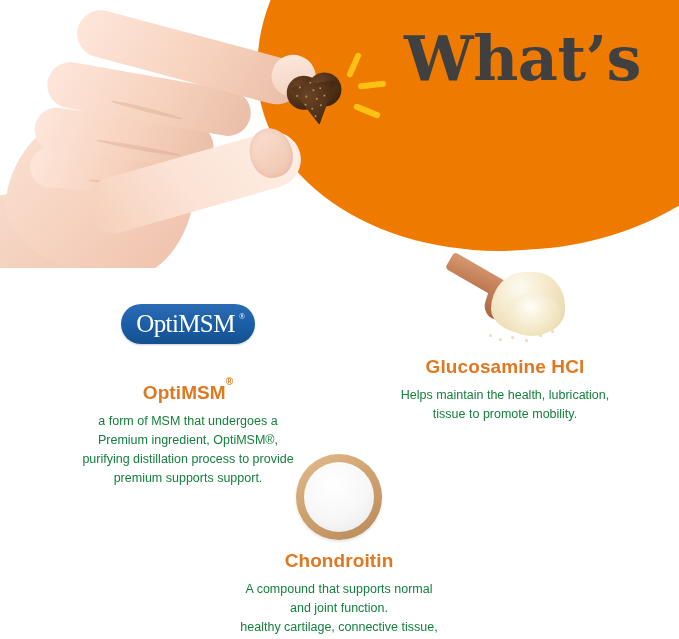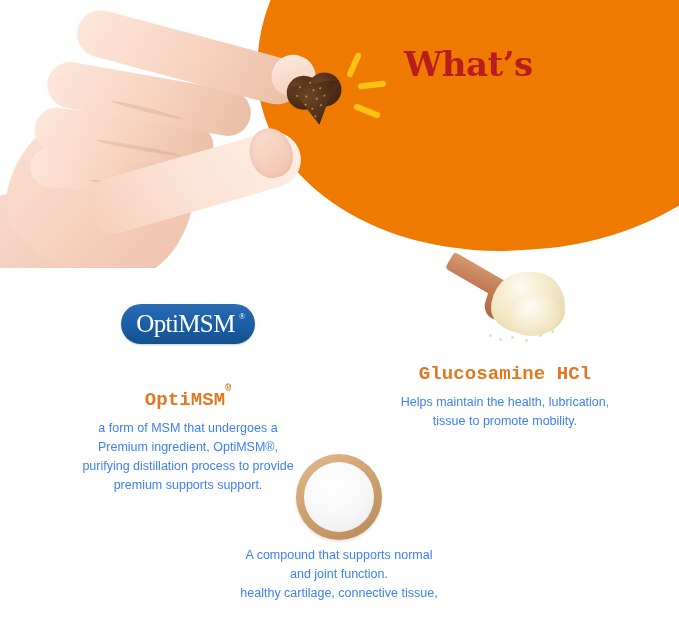--- a/index.html
+++ b/index.html
@@ -28,25 +28,25 @@
   #hero-blob-2 {
     position:absolute;
     left:430px; top:-60px;
     width:330px; height:250px;
     background:#ee7a00;
     border-radius:0 0 40% 60%;
   }
 
   
   #headline {
-    position:absolute; left:404px; top:45px; width:262px;
-    color:#b91c1c;
+    position:absolute; left:404px; top:24px; width:262px;
+    color:#404040;
     font-family:"DejaVu Serif", serif;
     font-weight:700;
-    font-size:34px;
+    font-size:62px;
     line-height:1.14;
     letter-spacing:-0.5px;
   }
   #headline .l { display:block; white-space:nowrap; }
   #headline .l2 { margin-top:4px; }
 
   
   #hand-wrap { position:absolute; left:0px; top:18px; width:330px; height:252px; }
 
   .palm {
@@ -231,35 +231,35 @@
     background:linear-gradient(150deg,#e3bc8c 0%,#cfa271 45%,#b98a58 100%);
     box-shadow:0 2px 3px rgba(0,0,0,0.10);
   }
   .bowl .powder {
     position:absolute; left:8px; top:8px; width:70px; height:70px;
     border-radius:50%;
     background:radial-gradient(circle at 42% 32%, #ffffff 0%, #f7f7f7 55%, #e6e6e6 100%);
   }
 
   .ing-title {
-    font-family:Liberation Mono, monospace;
+    font-family:Liberation Sans, sans-serif;
     font-weight:700;
     font-size:19px;
     color:#e07820;
     letter-spacing:0.1px;
-    margin-top:19px;
+    margin-top:12px;
   }
   .ing-title sup { font-size:10px; top:-7px; position:relative; }
 
   .ing-desc {
     margin-top:8px;
     font-family:"Liberation Sans", sans-serif;
     font-size:12.5px;
     line-height:1.52;
-    color:#3b82f6;
+    color:#15803d;
   }
 </style>
 </head>
 <body>
 
 <div id="hero">
 
   <div id="hero-blob"></div>
   <div id="hero-blob-2"></div>
 
@@ -349,20 +349,21 @@
       </div>
     </div>
 
     <div class="col col-chond">
       <div class="media">
         <div class="bowl">
           <div class="rim"></div>
           <div class="powder"></div>
         </div>
       </div>
+      <div class="ing-title">Chondroitin</div>
       <div class="ing-desc">
         <div>A compound that supports normal</div>
         <div>and joint function.</div>
         <div>healthy cartilage, connective tissue,</div>
       </div>
     </div>
 
   </div>
 </div>
 

